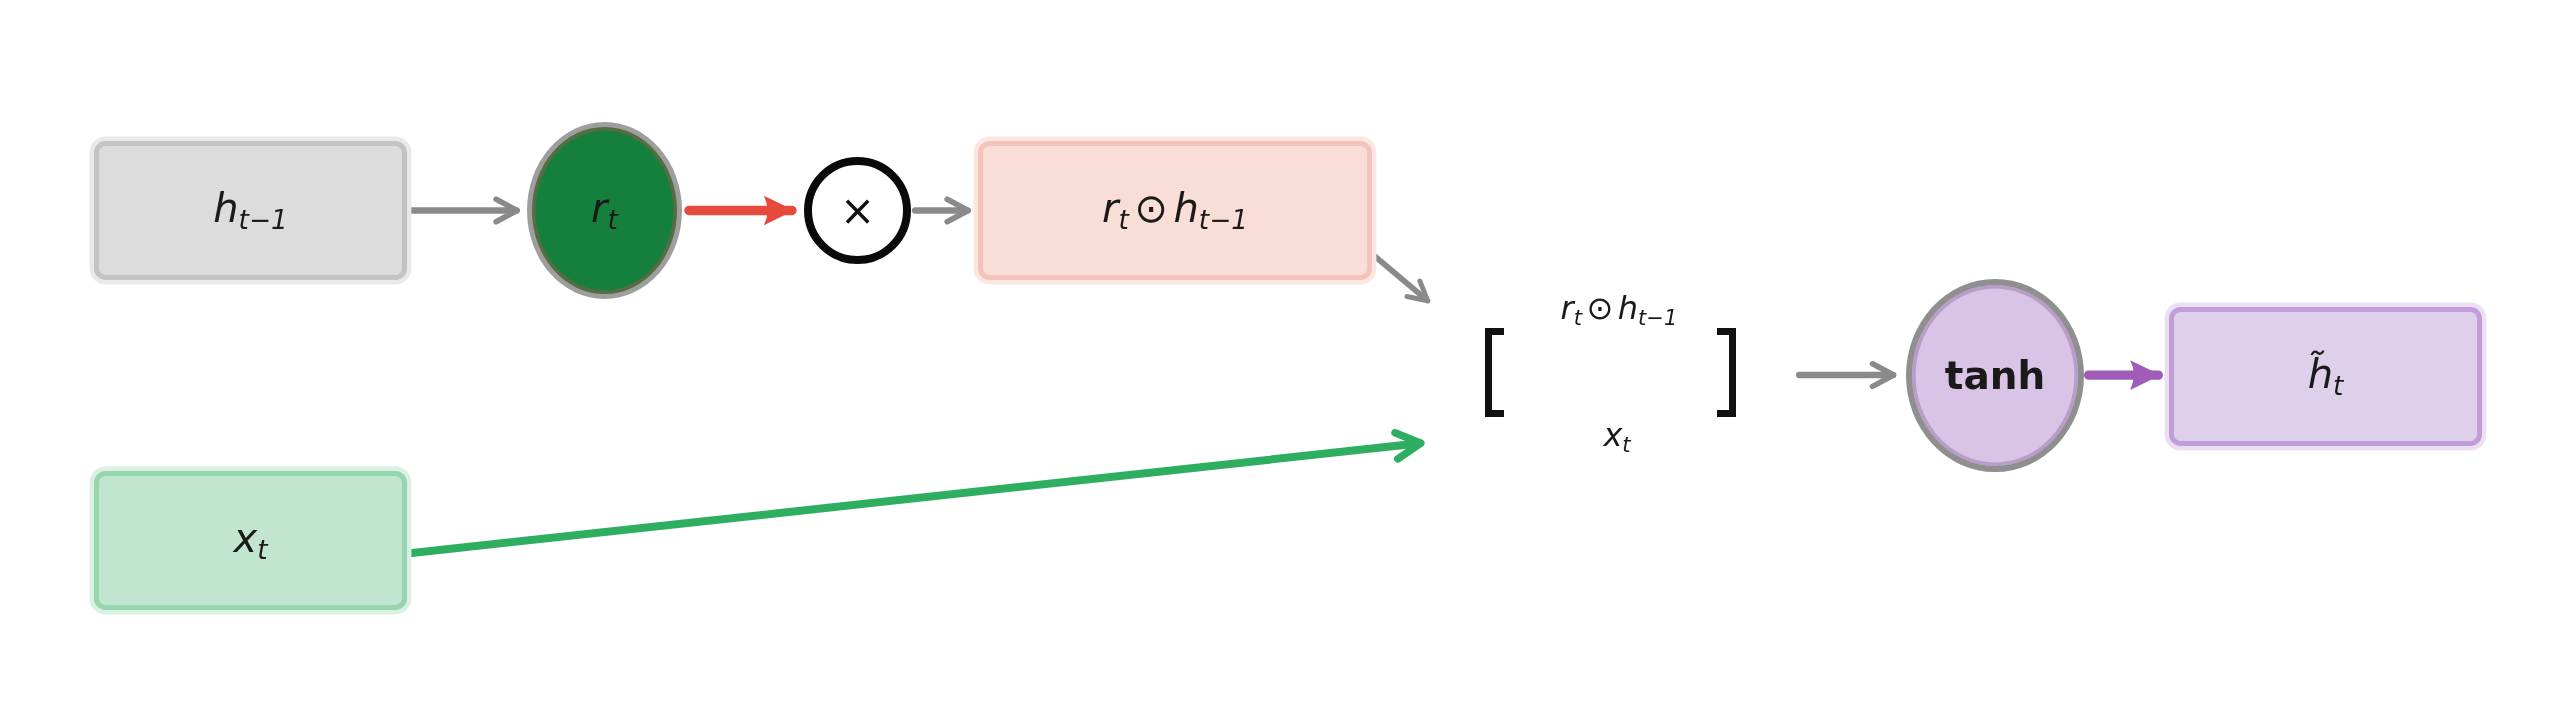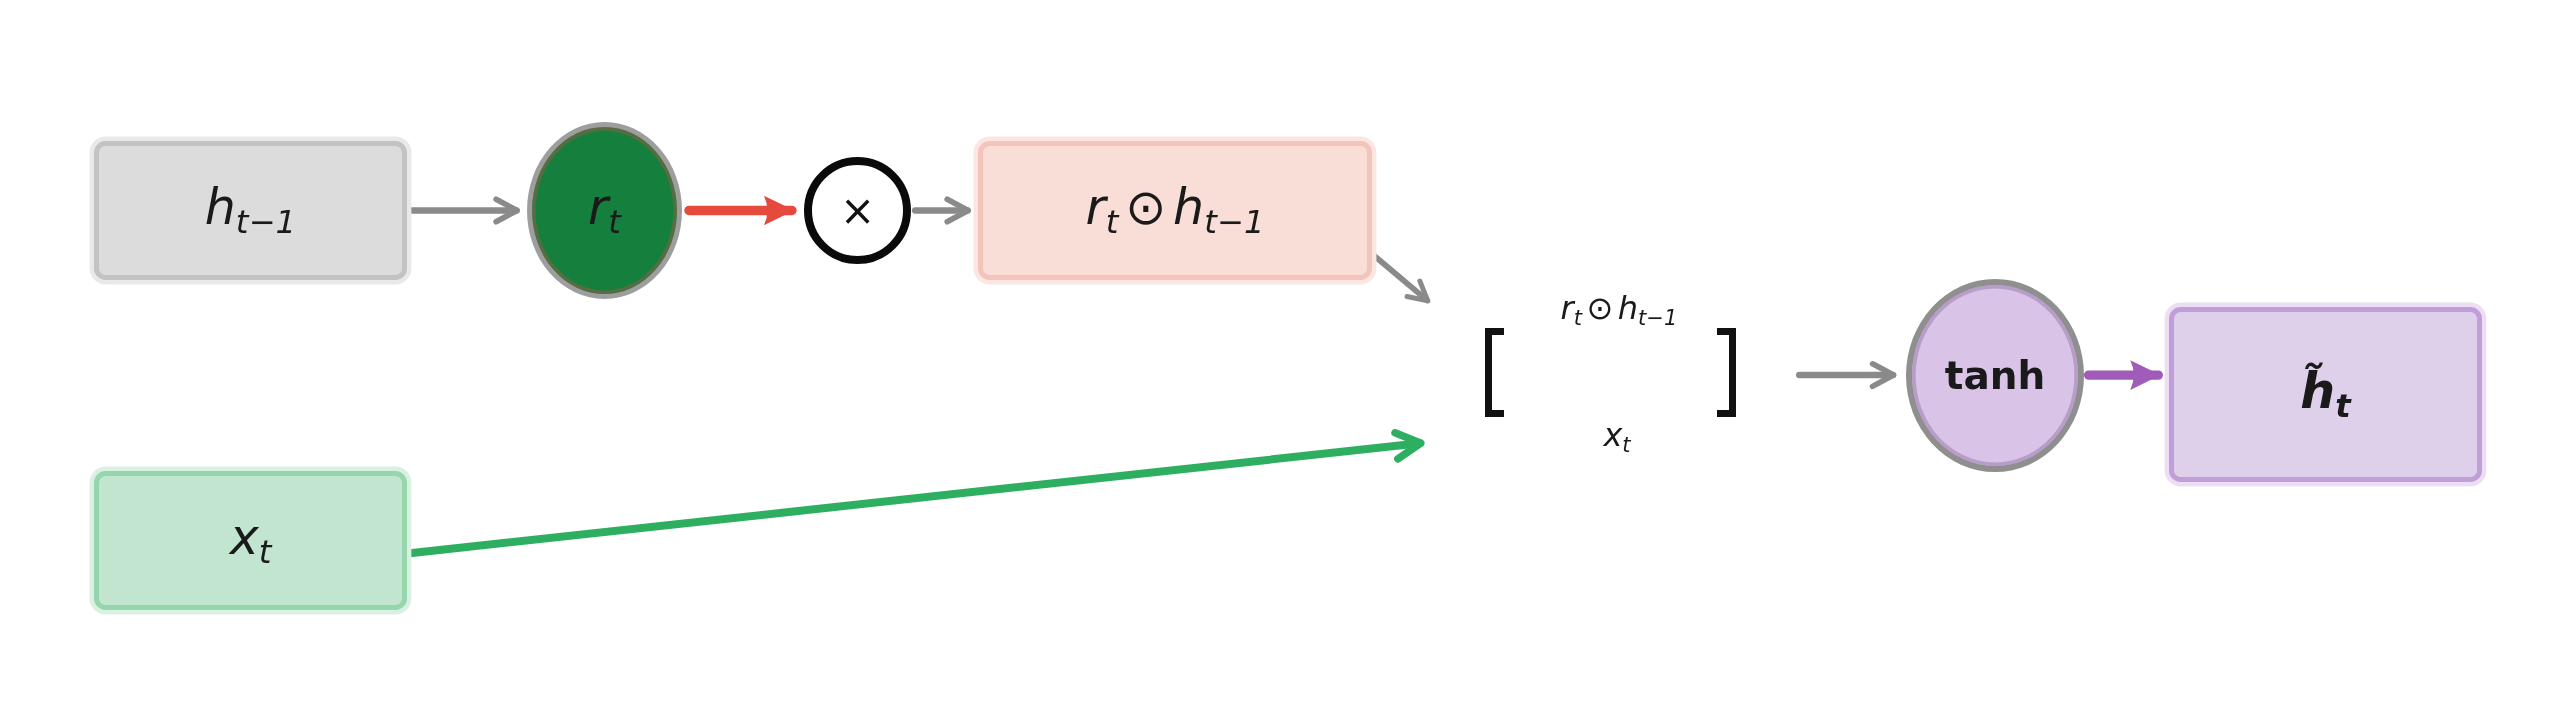--- a/index.html
+++ b/index.html
@@ -20,34 +20,34 @@
   }
   .box{border-radius:11.6px;}
   .ellipse{border-radius:50%;}
 
   #h-prev-box{left:94px;top:141px;width:313px;height:139px;
     background:#dcdcdc;border:5.1px solid #c3c3c3;box-shadow:0 0 0 4.4px #e9e9e9;}
   #reset-product-box{left:978px;top:141px;width:394px;height:139px;
     background:#f9ddd7;border:5.1px solid #f3c4bc;box-shadow:0 0 0 4.4px #fbe6e1;}
   #x-input-box{left:94px;top:471px;width:313px;height:139px;
     background:#c1e5cf;border:5.1px solid #95d6ad;box-shadow:0 0 0 4.4px #d9f0e2;}
-  #candidate-hidden-box{left:2169px;top:307px;width:313px;height:175px;
-    background:#ded0eb;border:5.1px solid #c19dd9;box-shadow:0 0 0 4.4px #ecdff4;font-weight:bold;}
+  #candidate-hidden-box{left:2169px;top:307px;width:313px;height:139px;
+    background:#ded0eb;border:5.1px solid #c19dd9;box-shadow:0 0 0 4.4px #ecdff4;}
 
   #reset-gate-circle{left:527px;top:122px;width:155px;height:177px;
     background:#15803d;border:5.8px solid #9e9e9e;
     box-shadow:inset 0 0 0 3.6px rgba(168,84,74,0.45);}
   #multiply-circle{left:804px;top:157px;width:107px;height:107px;
     background:#ffffff;border:8px solid #0a0a0a;}
   #tanh-circle{left:1906px;top:279px;width:178px;height:193px;
     background:#d9c3e7;border:6.5px solid #8f8f8f;
     box-shadow:inset 0 0 0 3.6px rgba(124,86,146,0.35);}
 
   
-  .lbl{font-style:italic;font-size:49px;line-height:1;white-space:nowrap;}
+  .lbl{font-style:italic;font-size:40px;line-height:1;white-space:nowrap;}
   .lbl .sub{font-size:0.66em;vertical-align:-0.28em;}
   .lbl .op{font-style:normal;padding:0 0.14em;}
   .lbl-small{font-size:32px;}
   .times-label{font-style:normal;font-weight:500;font-size:42px;line-height:1;color:#111;}
   .tanh-label{font-style:normal;font-weight:bold;font-size:39px;line-height:1;}
 
   
   .floating-label{position:absolute;transform:translate(-50%,-50%);}
   #concat-top-label{left:1619px;top:310px;}
   #concat-bottom-label{left:1617px;top:437px;}

